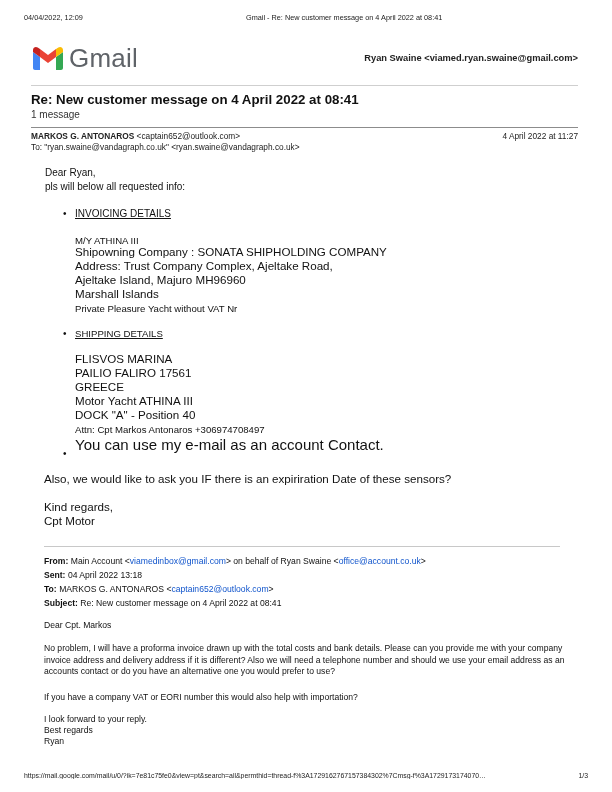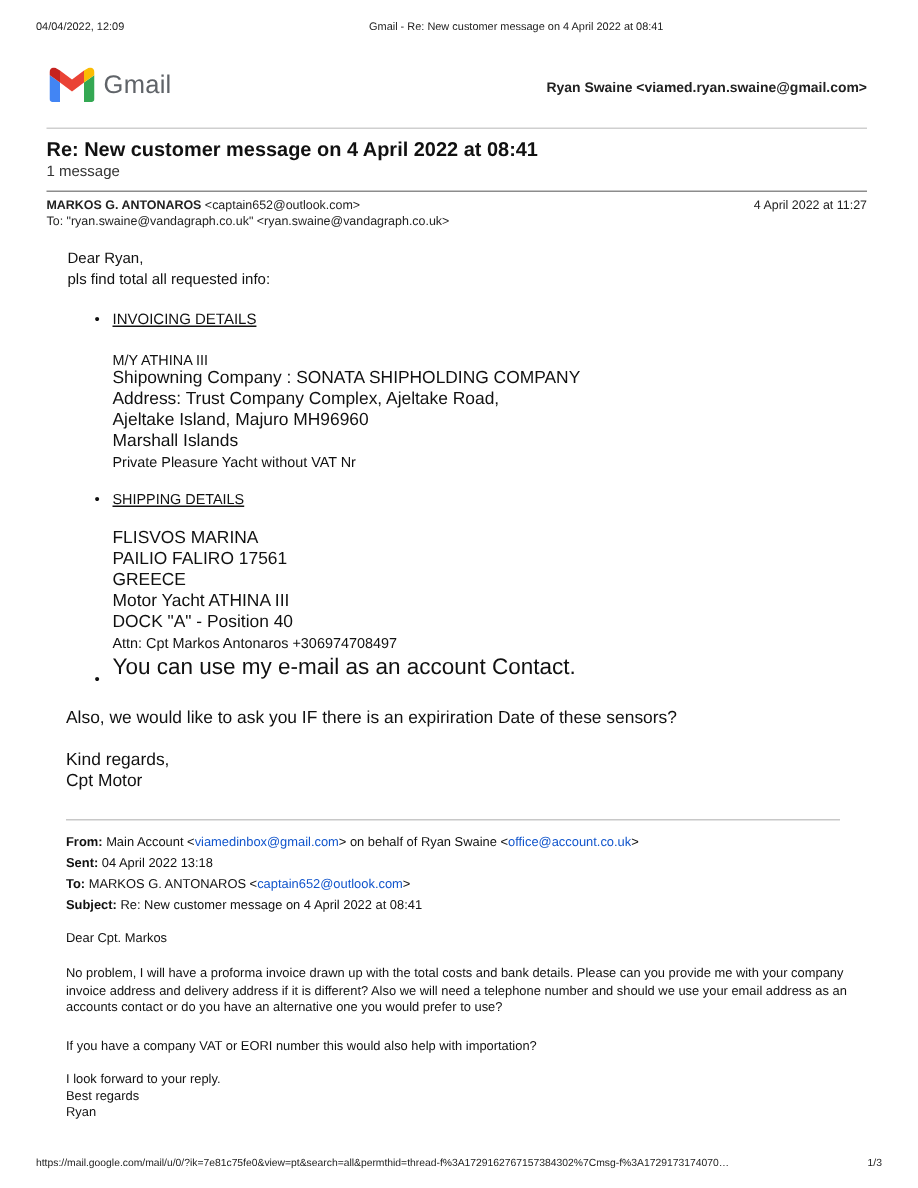--- a/index.html
+++ b/index.html
@@ -17,21 +17,21 @@
     }
     .abs { position: absolute; }
 
     
     .print-date { left: 24px; top: 13px; font-size: 7.3px; color: #222; }
     .print-title { left: 246px; top: 13px; font-size: 7.3px; color: #222; }
 
     
     .logo { left: 33px; top: 45px; display: flex; align-items: center; }
     .logo svg { display: block; }
-    .logo-text { font-size: 17px; color: #5f6368; margin-left: 6px; letter-spacing: 0.2px; line-height: 1; }
+    .logo-text { font-size: 26px; color: #5f6368; margin-left: 6px; letter-spacing: 0.2px; line-height: 1; }
     .account { right: 34px; top: 53px; font-size: 9.3px; font-weight: bold; color: #222; }
 
     .rule { left: 31px; width: 547px; height: 1px; }
     .rule-top { top: 85px; background: #cfcfcf; }
     .rule-mid { top: 127px; background: #8c8c8c; }
 
     .subject { left: 31px; top: 92px; font-size: 13.3px; font-weight: bold; color: #111; }
     .msg-count { left: 31px; top: 109px; font-size: 10px; color: #333; }
 
     .sender-line { left: 31px; top: 131px; font-size: 8.3px; color: #222; }
@@ -121,21 +121,21 @@
 <div class="abs rule rule-mid"></div>
 
 <div class="abs sender-line">
   <b>MARKOS G. ANTONAROS</b>
   <span>&lt;captain652@outlook.com&gt;</span>
 </div>
 <div class="abs sent-date">4 April 2022 at 11:27</div>
 <div class="abs to-line">To: "ryan.swaine@vandagraph.co.uk" &lt;ryan.swaine@vandagraph.co.uk&gt;</div>
 
 <div class="abs body-text dear">Dear Ryan,</div>
-<div class="abs body-text pls">pls find total all requested info:</div>
+<div class="abs body-text pls">pls will below all requested info:</div>
 
 <div class="abs bullet bullet-dot b1-dot">•</div>
 <div class="abs bullet b1-label">INVOICING DETAILS</div>
 
 <div class="abs body-text mya">M/Y ATHINA III</div>
 <div class="abs inv-line inv1">Shipowning Company : SONATA SHIPHOLDING COMPANY</div>
 <div class="abs inv-line inv2">Address: Trust Company Complex, Ajeltake Road,</div>
 <div class="abs inv-line inv3">Ajeltake Island, Majuro MH96960</div>
 <div class="abs inv-line inv4">Marshall Islands</div>
 <div class="abs body-text pp">Private Pleasure Yacht without VAT Nr</div>

